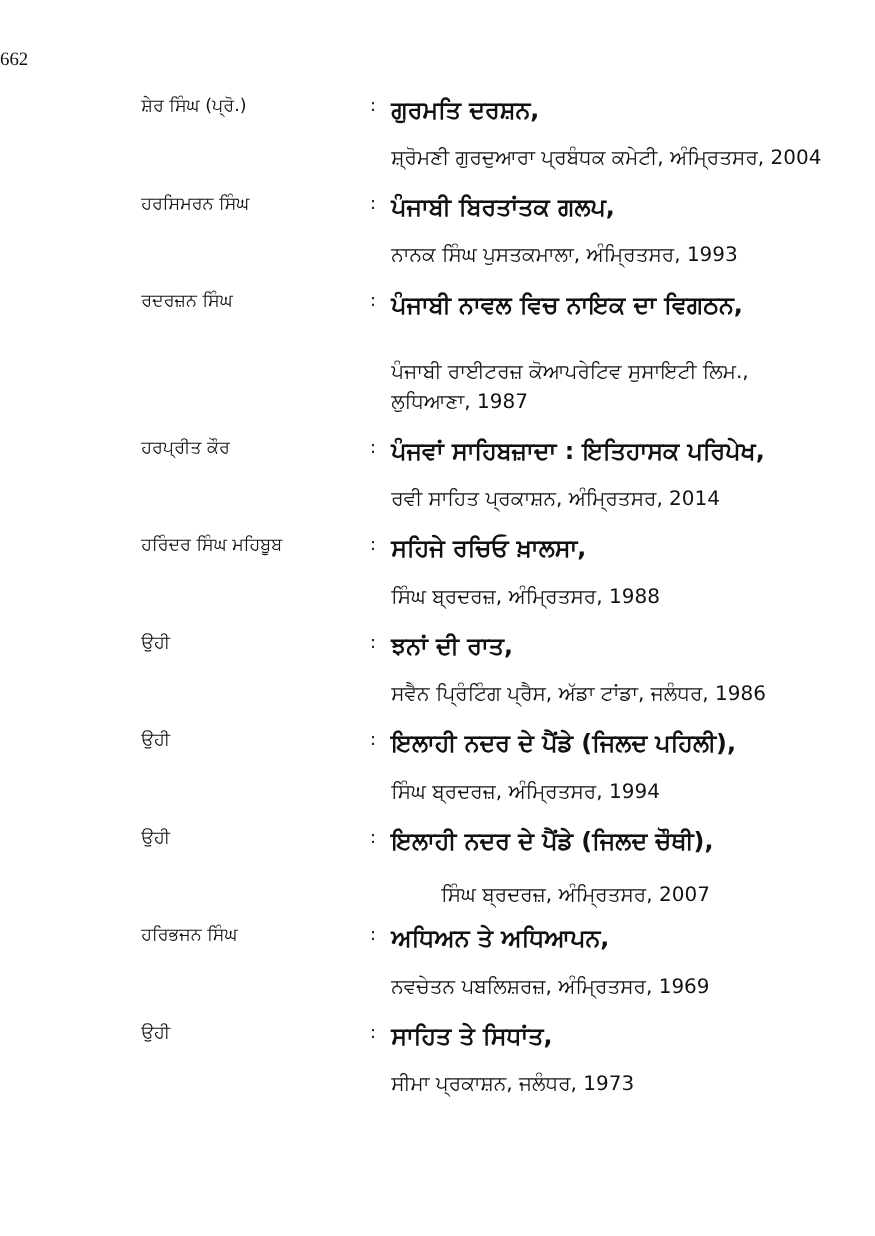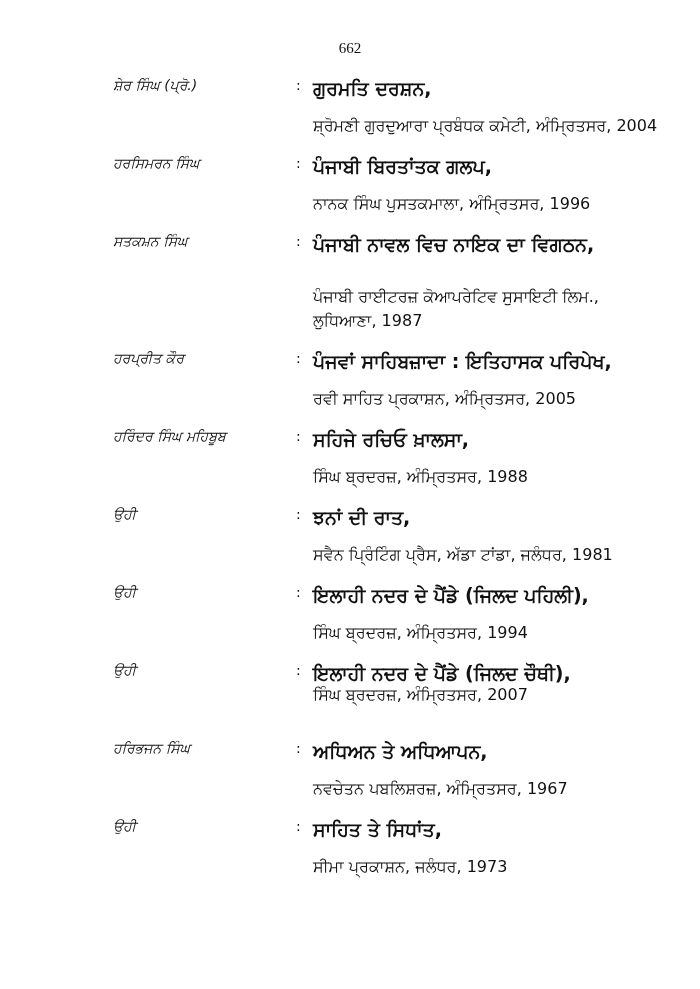--- a/index.html
+++ b/index.html
@@ -1,30 +1,29 @@
 <!DOCTYPE html>
 <html><head>
 <meta charset="utf-8">
 <style>
   html, body { margin: 0; padding: 0; background: #ffffff; }
   body {
     width: 700px; height: 989px; position: relative; overflow: hidden;
     font-family: "DejaVu Sans", sans-serif; color: #111;
   }
   .page-number {
-    position: absolute; top: 40px; left: 0; width: 700px; text-align: center;
+    position: absolute; top: 40px; left: 0; width: 700px; 
     font-family: "Liberation Serif", "DejaVu Serif", serif; font-size: 15px;
     padding-left: 0px;
   }
   .page-number span { display: inline-block; margin-left: 0px; }
   .entry { position: absolute; left: 0; width: 700px; }
   .author {
     position: absolute; left: 113px; font-size: 14px; top: 0;
     white-space: nowrap;
-    font-style: italic;
   }
   .colon {
     position: absolute; left: 296px; font-size: 14px; top: 0;
   }
   .title {
     position: absolute; left: 313px; font-size: 19px; font-weight: bold; top: 0;
     white-space: nowrap;
   }
   .pub-line {
     position: absolute; left: 313px; font-size: 16px; white-space: nowrap;
@@ -41,71 +40,71 @@
   <span class="author">ਸ਼ੇਰ ਸਿੰਘ (ਪ੍ਰੋ.)</span>
   <span class="colon">:</span>
   <span class="title">ਗੁਰਮਤਿ ਦਰਸ਼ਨ,</span>
   <span class="pub-line" style="top:39px;">ਸ਼੍ਰੋਮਣੀ ਗੁਰਦੁਆਰਾ ਪ੍ਰਬੰਧਕ ਕਮੇਟੀ, ਅੰਮ੍ਰਿਤਸਰ, 2004</span>
 </div>
 
 <div class="entry" style="top:155px;">
   <span class="author">ਹਰਸਿਮਰਨ ਸਿੰਘ</span>
   <span class="colon">:</span>
   <span class="title">ਪੰਜਾਬੀ ਬਿਰਤਾਂਤਕ ਗਲਪ,</span>
-  <span class="pub-line" style="top:39px;">ਨਾਨਕ ਸਿੰਘ ਪੁਸਤਕਮਾਲਾ, ਅੰਮ੍ਰਿਤਸਰ, 1996</span>
+  <span class="pub-line" style="top:39px;">ਨਾਨਕ ਸਿੰਘ ਪੁਸਤਕਮਾਲਾ, ਅੰਮ੍ਰਿਤਸਰ, 1993</span>
 </div>
 
 <div class="entry" style="top:233px;">
-  <span class="author">ਸਤਕਮ਼ਨ ਸਿੰਘ</span>
+  <span class="author">ਰਦਰਜ਼ਨ ਸਿੰਘ</span>
   <span class="colon">:</span>
   <span class="title">ਪੰਜਾਬੀ ਨਾਵਲ ਵਿਚ ਨਾਇਕ ਦਾ ਵਿਗਠਨ,</span>
   <span class="pub-line" style="top:54px;">ਪੰਜਾਬੀ ਰਾਈਟਰਜ਼ ਕੋਆਪਰੇਟਿਵ ਸੁਸਾਇਟੀ ਲਿਮ.,</span>
   <span class="pub-line" style="top:78px;">ਲੁਧਿਆਣਾ, 1987</span>
 </div>
 
 <div class="entry" style="top:350px;">
   <span class="author">ਹਰਪ੍ਰੀਤ ਕੌਰ</span>
   <span class="colon">:</span>
   <span class="title">ਪੰਜਵਾਂ ਸਾਹਿਬਜ਼ਾਦਾ : ਇਤਿਹਾਸਕ ਪਰਿਪੇਖ,</span>
-  <span class="pub-line" style="top:39px;">ਰਵੀ ਸਾਹਿਤ ਪ੍ਰਕਾਸ਼ਨ, ਅੰਮ੍ਰਿਤਸਰ, 2005</span>
+  <span class="pub-line" style="top:39px;">ਰਵੀ ਸਾਹਿਤ ਪ੍ਰਕਾਸ਼ਨ, ਅੰਮ੍ਰਿਤਸਰ, 2014</span>
 </div>
 
 <div class="entry" style="top:428px;">
   <span class="author">ਹਰਿੰਦਰ ਸਿੰਘ ਮਹਿਬੂਬ</span>
   <span class="colon">:</span>
   <span class="title">ਸਹਿਜੇ ਰਚਿਓ ਖ਼ਾਲਸਾ,</span>
   <span class="pub-line" style="top:39px;">ਸਿੰਘ ਬ੍ਰਦਰਜ਼, ਅੰਮ੍ਰਿਤਸਰ, 1988</span>
 </div>
 
 <div class="entry" style="top:506px;">
   <span class="author">ਉਹੀ</span>
   <span class="colon">:</span>
   <span class="title">ਝਨਾਂ ਦੀ ਰਾਤ,</span>
-  <span class="pub-line" style="top:39px;">ਸਵੈਨ ਪ੍ਰਿੰਟਿੰਗ ਪ੍ਰੈਸ, ਅੱਡਾ ਟਾਂਡਾ, ਜਲੰਧਰ, 1981</span>
+  <span class="pub-line" style="top:39px;">ਸਵੈਨ ਪ੍ਰਿੰਟਿੰਗ ਪ੍ਰੈਸ, ਅੱਡਾ ਟਾਂਡਾ, ਜਲੰਧਰ, 1986</span>
 </div>
 
 <div class="entry" style="top:584px;">
   <span class="author">ਉਹੀ</span>
   <span class="colon">:</span>
   <span class="title">ਇਲਾਹੀ ਨਦਰ ਦੇ ਪੈਂਡੇ (ਜਿਲਦ ਪਹਿਲੀ),</span>
   <span class="pub-line" style="top:39px;">ਸਿੰਘ ਬ੍ਰਦਰਜ਼, ਅੰਮ੍ਰਿਤਸਰ, 1994</span>
 </div>
 
 <div class="entry" style="top:662px;">
   <span class="author">ਉਹੀ</span>
   <span class="colon">:</span>
   <span class="title">ਇਲਾਹੀ ਨਦਰ ਦੇ ਪੈਂਡੇ (ਜਿਲਦ ਚੌਥੀ),</span>
-  <span class="pub-line" style="top:23px;">ਸਿੰਘ ਬ੍ਰਦਰਜ਼, ਅੰਮ੍ਰਿਤਸਰ, 2007</span>
+  <span class="pub-line" style="top:44px;margin-left:40px;">ਸਿੰਘ ਬ੍ਰਦਰਜ਼, ਅੰਮ੍ਰਿਤਸਰ, 2007</span>
 </div>
 
 <div class="entry" style="top:740px;">
   <span class="author">ਹਰਿਭਜਨ ਸਿੰਘ</span>
   <span class="colon">:</span>
   <span class="title">ਅਧਿਅਨ ਤੇ ਅਧਿਆਪਨ,</span>
-  <span class="pub-line" style="top:39px;">ਨਵਚੇਤਨ ਪਬਲਿਸ਼ਰਜ਼, ਅੰਮ੍ਰਿਤਸਰ, 1967</span>
+  <span class="pub-line" style="top:39px;">ਨਵਚੇਤਨ ਪਬਲਿਸ਼ਰਜ਼, ਅੰਮ੍ਰਿਤਸਰ, 1969</span>
 </div>
 
 <div class="entry" style="top:818px;">
   <span class="author">ਉਹੀ</span>
   <span class="colon">:</span>
   <span class="title">ਸਾਹਿਤ ਤੇ ਸਿਧਾਂਤ,</span>
   <span class="pub-line" style="top:39px;">ਸੀਮਾ ਪ੍ਰਕਾਸ਼ਨ, ਜਲੰਧਰ, 1973</span>
 </div>
 
 </body></html>

